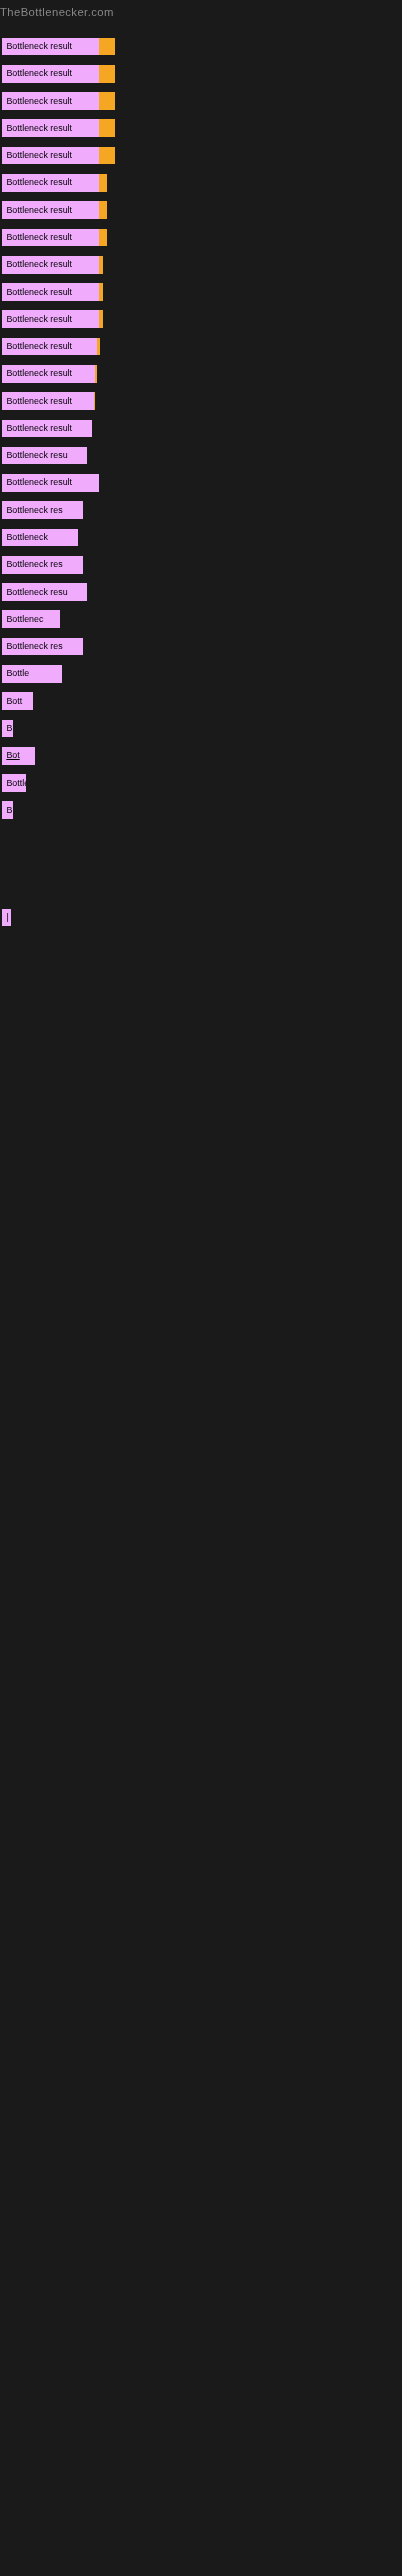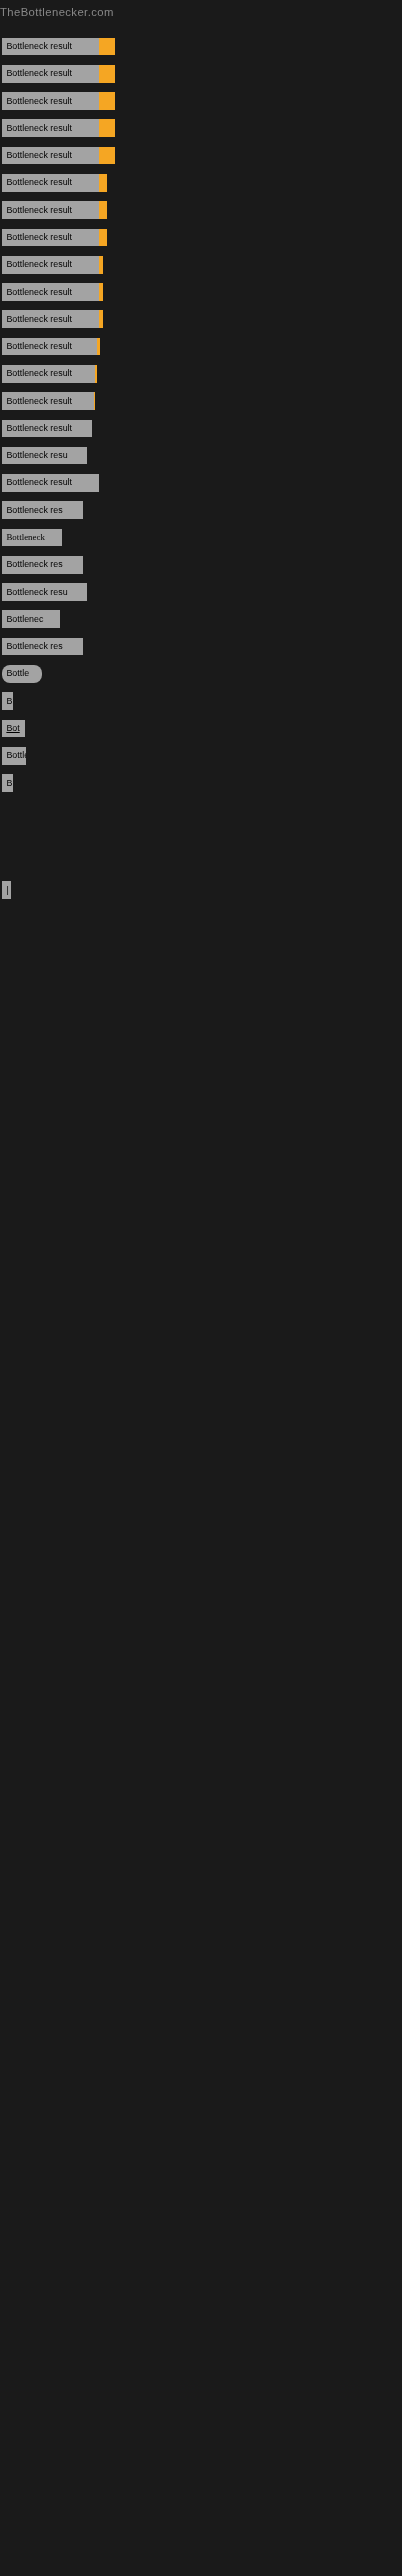--- a/index.html
+++ b/index.html
@@ -24,21 +24,21 @@
     .bars-container {
       padding: 8px 0;
     }
     .bar-row {
       display: flex;
       align-items: center;
       margin-bottom: 0px;
       padding: 4.8px 1.6px;
     }
     .bar-label {
-      background-color: #a3a3a3;
+      background-color: #f0abfc;
       color: #000;
       font-size: 8.9px;
       font-weight: normal;
       padding: 2.4px 4.8px;
       white-space: nowrap;
       overflow: hidden;
       display: inline-block;
       height: 17.7px;
       line-height: 13px;
     }
@@ -116,42 +116,45 @@
     <div class="bar-row">
       <span class="bar-label" style="width: 85px;">Bottleneck resu</span>
     </div>
     <div class="bar-row">
       <span class="bar-label" style="width: 97px;">Bottleneck result</span>
     </div>
     <div class="bar-row">
       <span class="bar-label" style="width: 81px;">Bottleneck res</span>
     </div>
     <div class="bar-row">
-      <span class="bar-label" style="width: 60px; font-family: Liberation Serif, serif;">Bottleneck</span>
+      <span class="bar-label" style="width: 76px;">Bottleneck</span>
     </div>
     <div class="bar-row">
       <span class="bar-label" style="width: 81px;">Bottleneck res</span>
     </div>
     <div class="bar-row">
       <span class="bar-label" style="width: 85px;">Bottleneck resu</span>
     </div>
     <div class="bar-row">
       <span class="bar-label" style="width: 58px;">Bottlenec</span>
     </div>
     <div class="bar-row">
       <span class="bar-label" style="width: 81px;">Bottleneck res</span>
     </div>
     <div class="bar-row">
-      <span class="bar-label" style="width: 40px; border-radius: 8px;">Bottle</span>
+      <span class="bar-label" style="width: 60px;">Bottle</span>
+    </div>
+    <div class="bar-row">
+      <span class="bar-label" style="width: 31px;">Bott</span>
     </div>
     <div class="bar-row">
       <span class="bar-label" style="width: 11.3px;">B</span>
     </div>
     <div class="bar-row">
-      <span class="bar-label" style="width: 23px; text-decoration: underline;">Bot</span>
+      <span class="bar-label" style="width: 33px; text-decoration: underline;">Bot</span>
     </div>
     <div class="bar-row">
       <span class="bar-label" style="width: 24px;">Bottlen</span>
     </div>
     <div class="bar-row">
       <span class="bar-label" style="width: 11.3px;">B</span>
     </div>
     <div style="height: 40px;"></div>
     <div style="height: 40px;"></div>
     <div class="bar-row">

